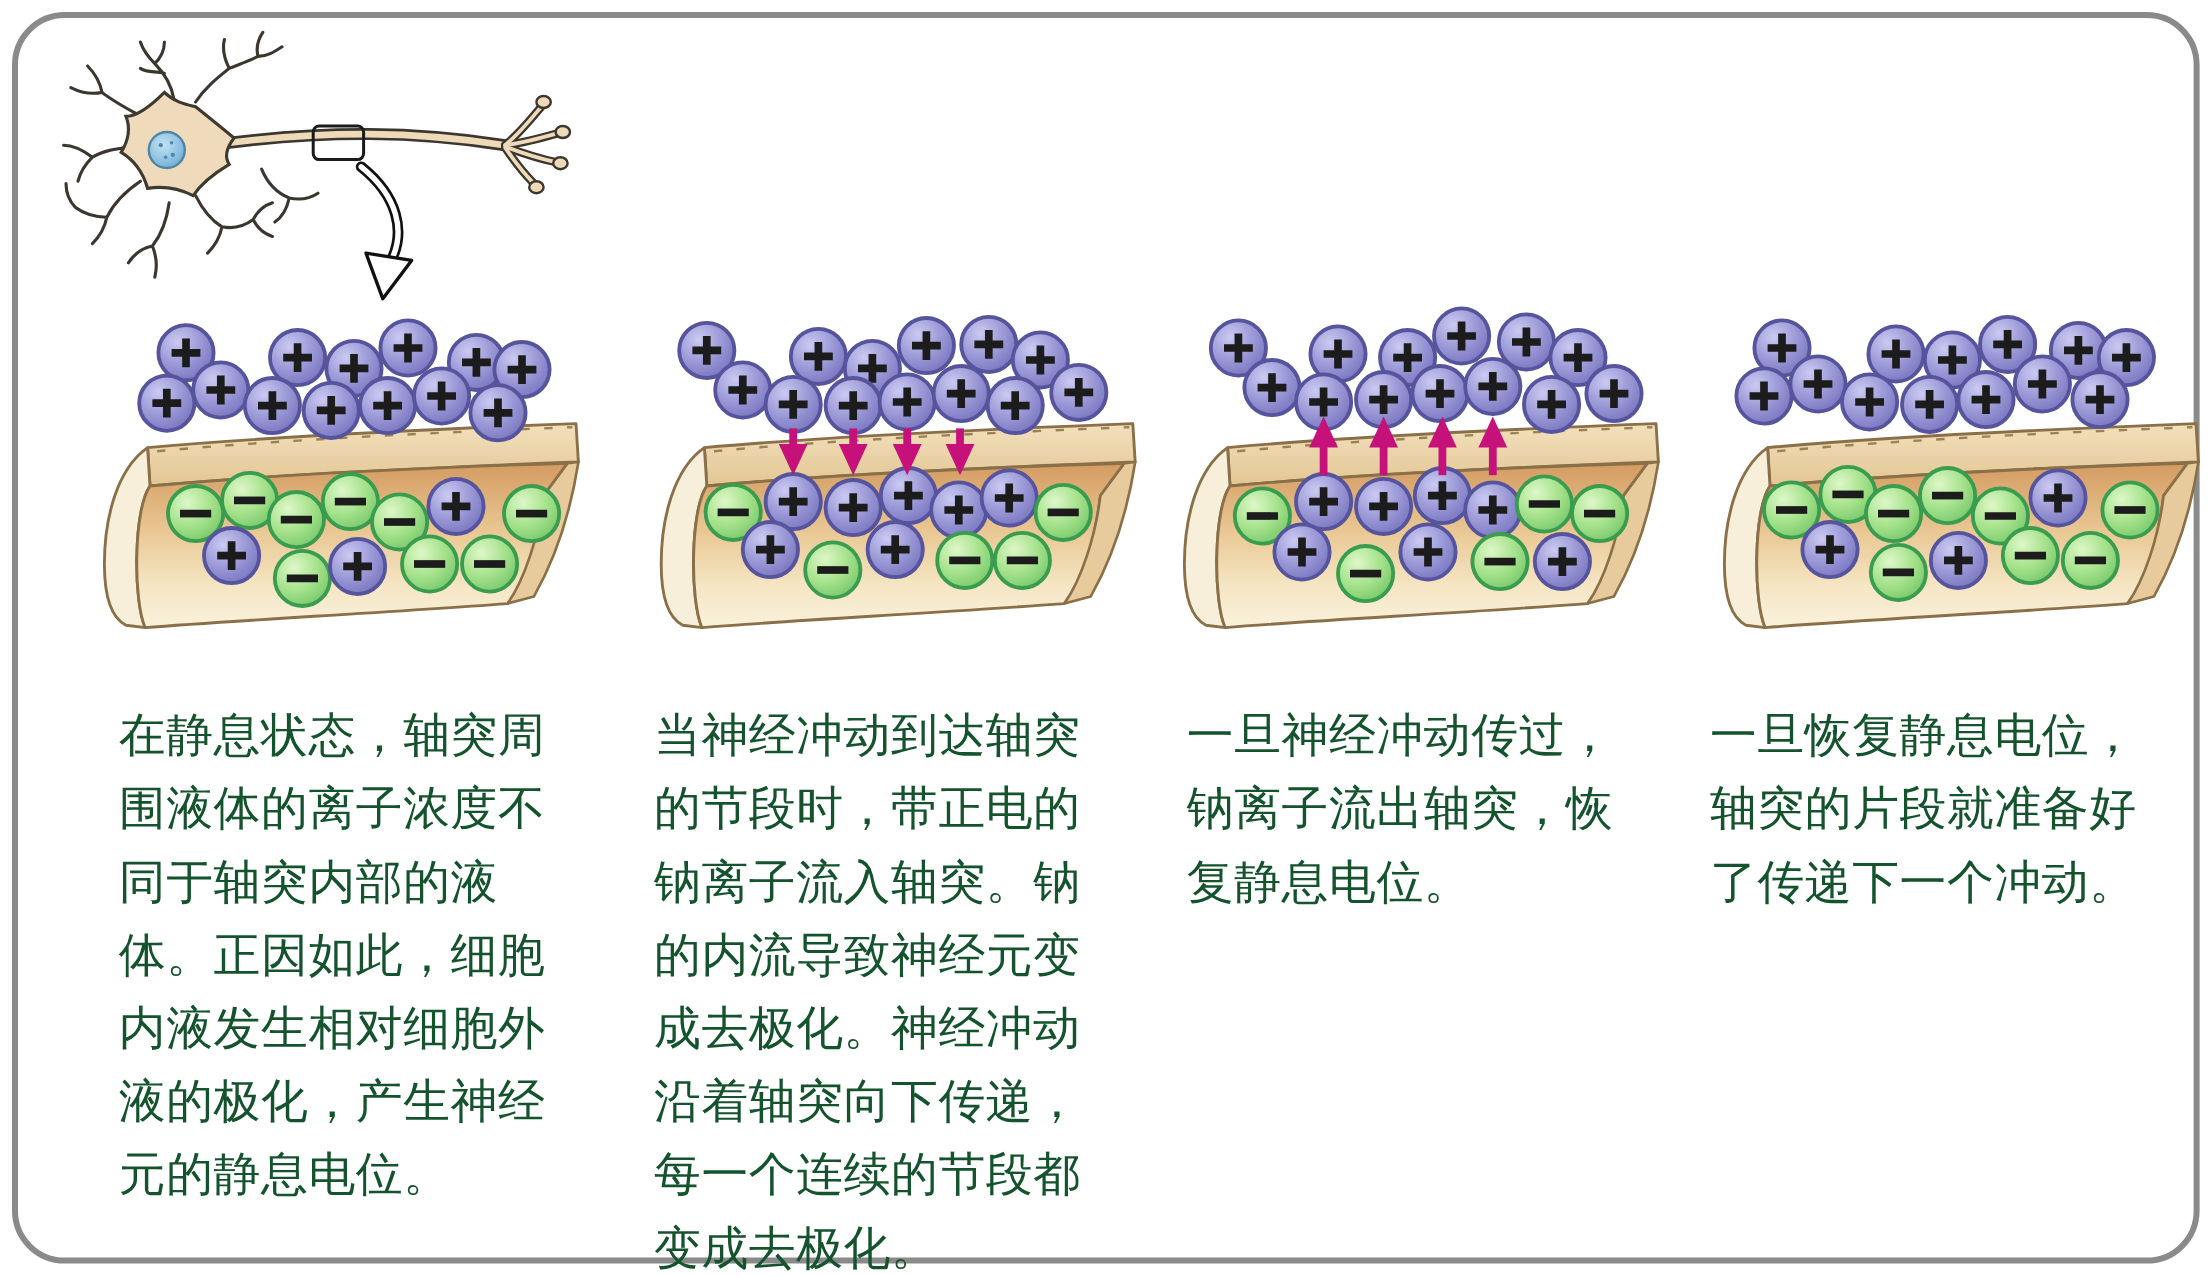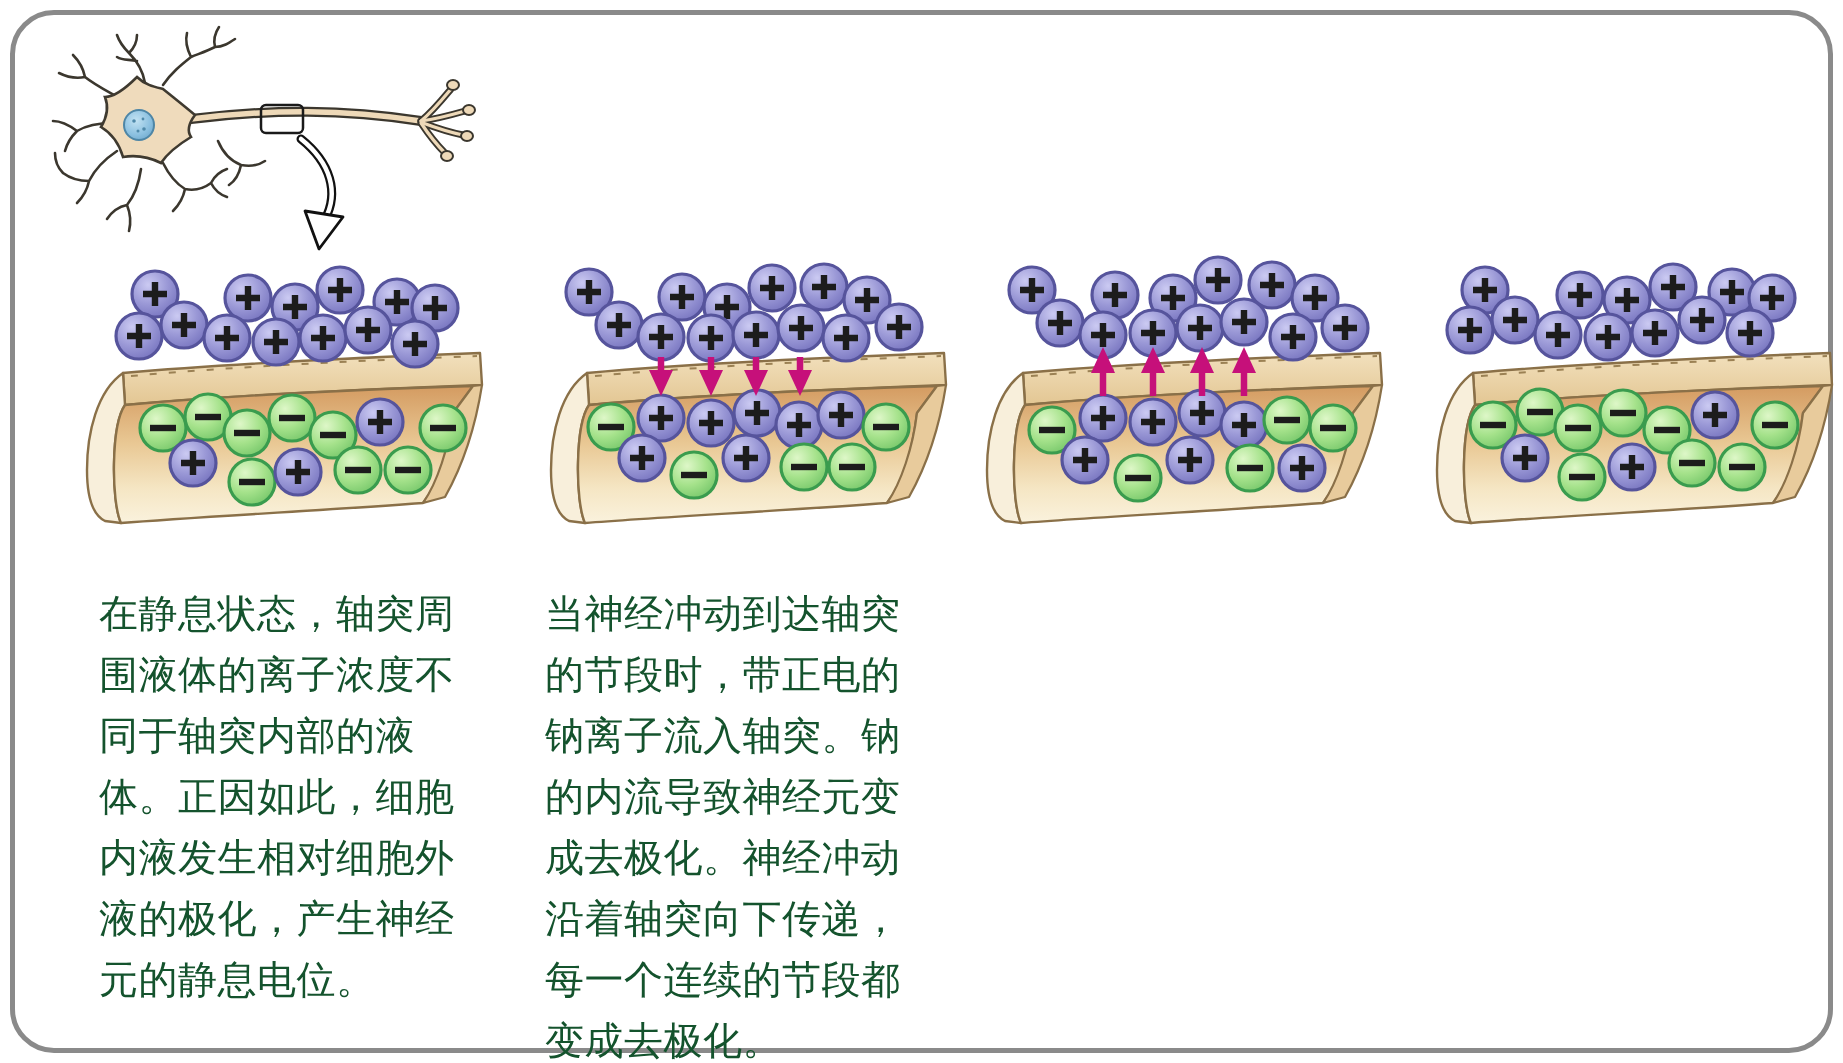--- a/index.html
+++ b/index.html
@@ -470,20 +470,23 @@
         </g>
         <g>
           <line x1="227" y1="131" x2="227" y2="106" stroke="#c6107a" stroke-width="6.5"></line>
           <polygon points="215,108 239,108 227,82" fill="#c6107a"></polygon>
         </g>
         <g>
           <line x1="269" y1="131" x2="269" y2="106" stroke="#c6107a" stroke-width="6.5"></line>
           <polygon points="257,108 281,108 269,82" fill="#c6107a"></polygon>
         </g>
       </svg>
+    <figcaption class="caption">一旦神经冲动传过，
+钠离子流出轴突，恢
+复静息电位。</figcaption>
   </figure>
   <figure class="panel" id="panel3">
     <svg class="pdiag" viewBox="0 0 425 300">
         <g>
           <path d="M48,108 C160,98 300,92 405,88 L407,120 C300,124 160,130 50,140 Z" fill="url(#gradStrip)" stroke="#8a7048" stroke-width="2.4" stroke-linejoin="round"></path>
           <path d="M56,111 C165,101 300,95 402,91" fill="none" stroke="#9b8154" stroke-width="2" stroke-dasharray="7 12"></path>
           <path d="M48,108 C22,126 12,168 12,205 C12,232 18,250 30,256 L46,258 C36,236 36,160 50,140 Z" fill="#f8efdb" stroke="#8a7048" stroke-width="2.4" stroke-linejoin="round"></path>
           <path d="M50,140 C160,130 300,124 398,121 L378,148 C372,195 362,220 348,238 C240,246 120,252 46,258 C36,236 36,160 50,140 Z" fill="url(#gradBody)" stroke="#8a7048" stroke-width="2.4" stroke-linejoin="round"></path>
           <path d="M398,121 L407,120 C400,165 388,200 370,232 L348,238 C362,218 374,182 378,148 Z" fill="#e8cb9c" stroke="#8a7048" stroke-width="2.2" stroke-linejoin="round"></path>
         </g>
@@ -581,15 +584,18 @@
         </g>
         <g>
           <circle cx="277" cy="55" r="23" fill="url(#gradPos)" stroke="#56549c" stroke-width="3.2"></circle>
           <path d="M265,55 H289 M277,43 V67" stroke="#1c1c1c" stroke-width="6.4" fill="none"></path>
         </g>
         <g>
           <circle cx="325" cy="68" r="23" fill="url(#gradPos)" stroke="#56549c" stroke-width="3.2"></circle>
           <path d="M313,68 H337 M325,56 V80" stroke="#1c1c1c" stroke-width="6.4" fill="none"></path>
         </g>
       </svg>
+    <figcaption class="caption">一旦恢复静息电位，
+轴突的片段就准备好
+了传递下一个冲动。</figcaption>
   </figure>
 
 </div>
 
 </body></html>

